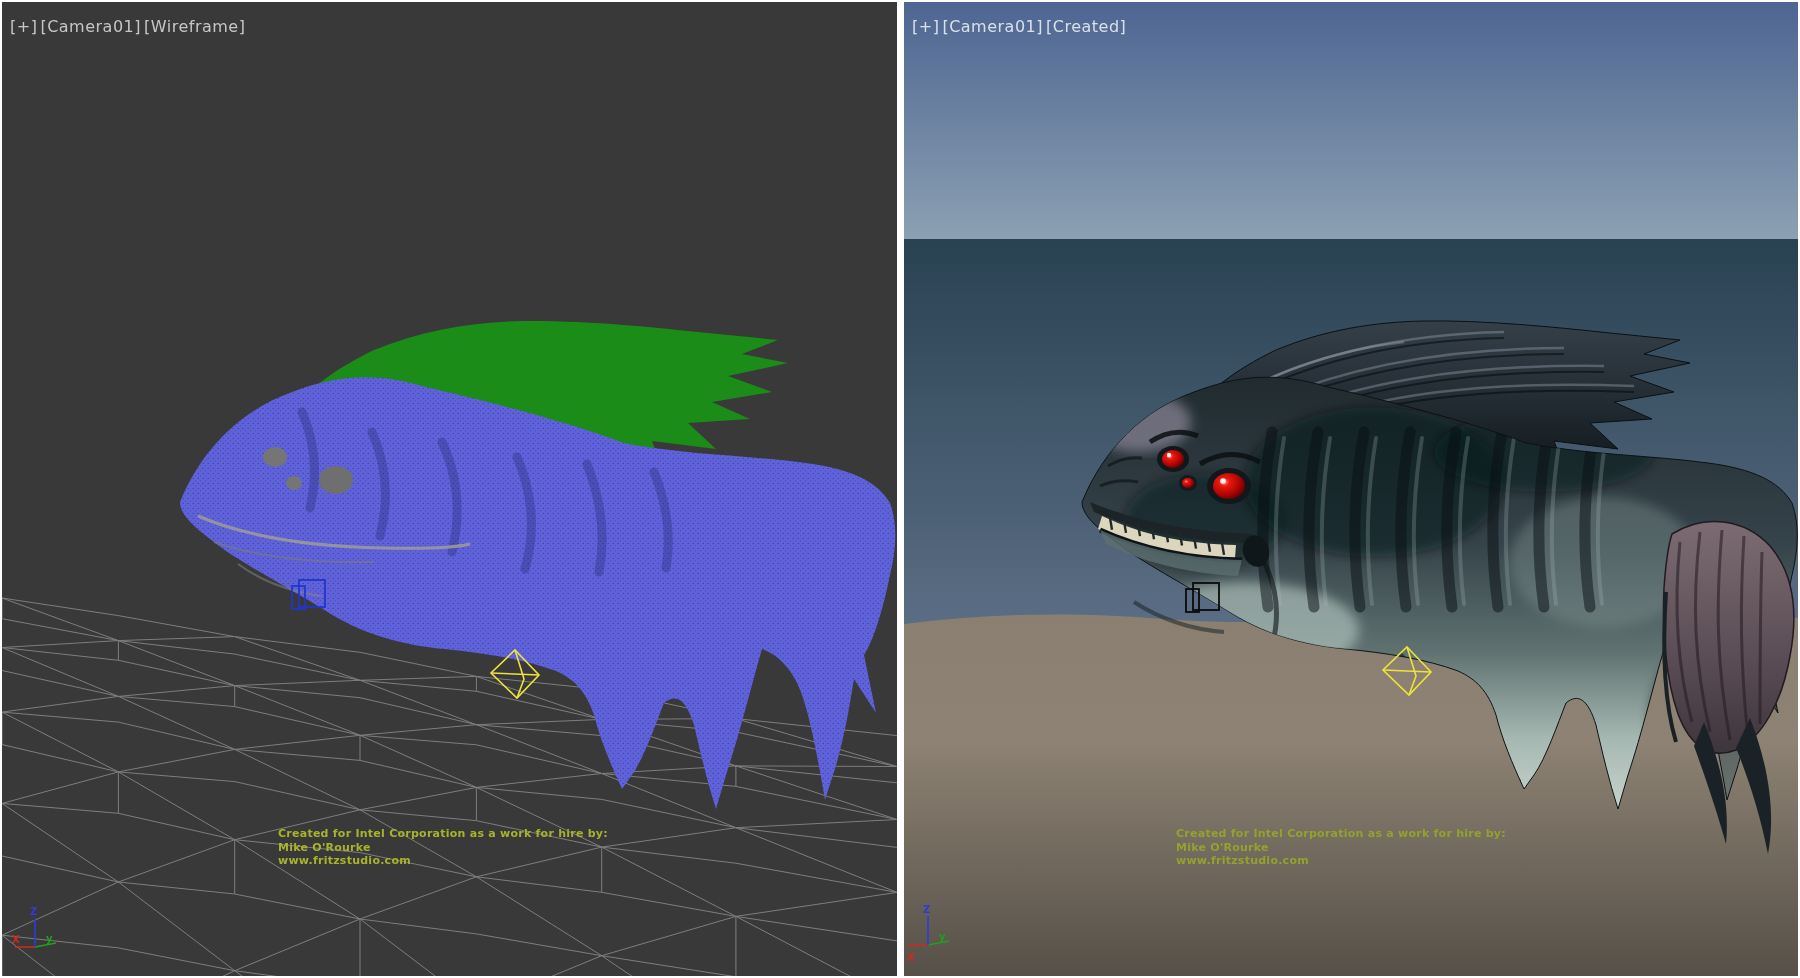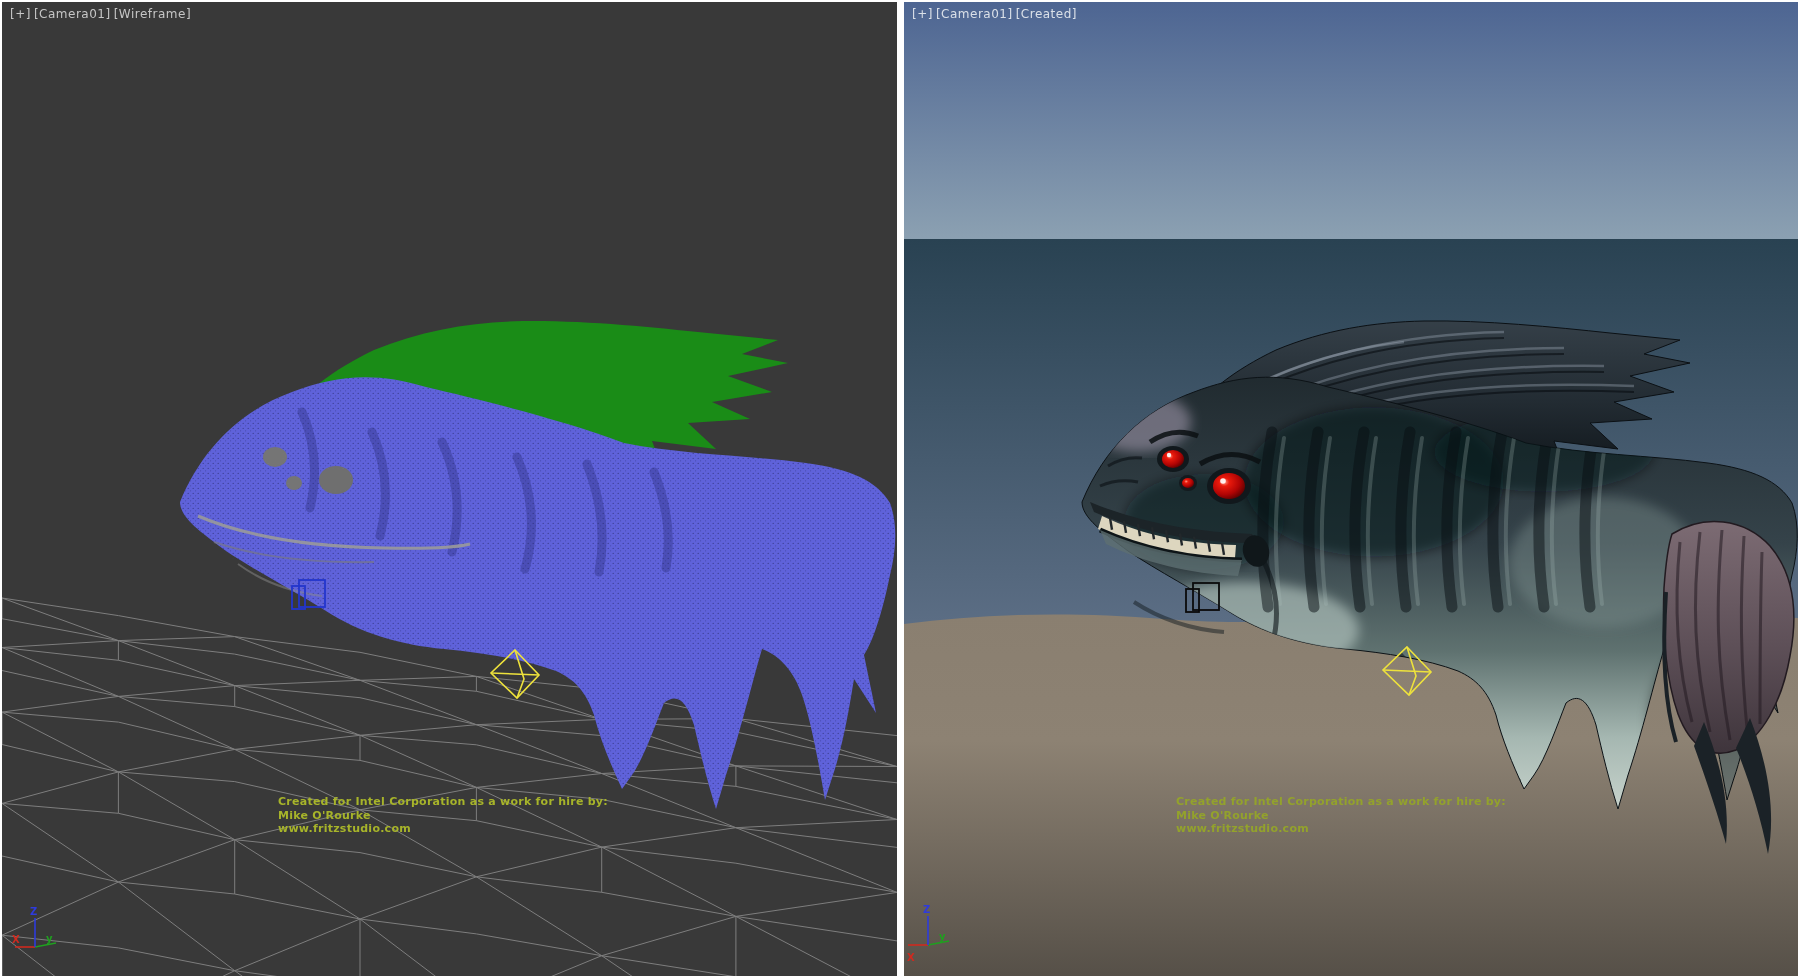--- a/index.html
+++ b/index.html
@@ -2,27 +2,27 @@
 <html><head>
 <meta charset="utf-8">
 <style>
   html,body{margin:0;padding:0;background:#ffffff;}
   .stage{position:relative;width:1800px;height:978px;background:#ffffff;overflow:hidden;
          font-family:"DejaVu Sans","Liberation Sans",sans-serif;}
   .viewport{position:absolute;top:2px;height:974px;overflow:hidden;}
   #vp-left{left:2px;width:895px;background:#393939;}
   #vp-right{left:904px;width:894px;background:#4d6592;}
   .vp-canvas{position:absolute;left:0;top:0;}
-  .vp-label{position:absolute;top:5px;left:8px;font-size:12px;letter-spacing:.5px;z-index:4;
+  .vp-label{position:absolute;top:15px;left:8px;font-size:16px;letter-spacing:.5px;z-index:4;
             user-select:none;white-space:nowrap;}
   #vp-left .vp-label{color:#c6c6c6;}
   #vp-right .vp-label{color:#dae0e8;}
   .vp-label span{margin-right:3px;cursor:pointer;}
   .watermark{position:absolute;z-index:3;font-size:11px;font-weight:bold;line-height:13.5px;
-             letter-spacing:.25px;pointer-events:none;}
+             letter-spacing:.25px;pointer-events:none;margin-top:32px;}
   #wm-left{left:276px;top:793px;}
   #wm-right{left:272px;top:793px;}
 </style>
 </head>
 <body>
 
 <div class="stage">
 
   <div class="viewport" id="vp-left">
       <svg class="vp-canvas" width="895" height="974" viewBox="0 0 895 974">

